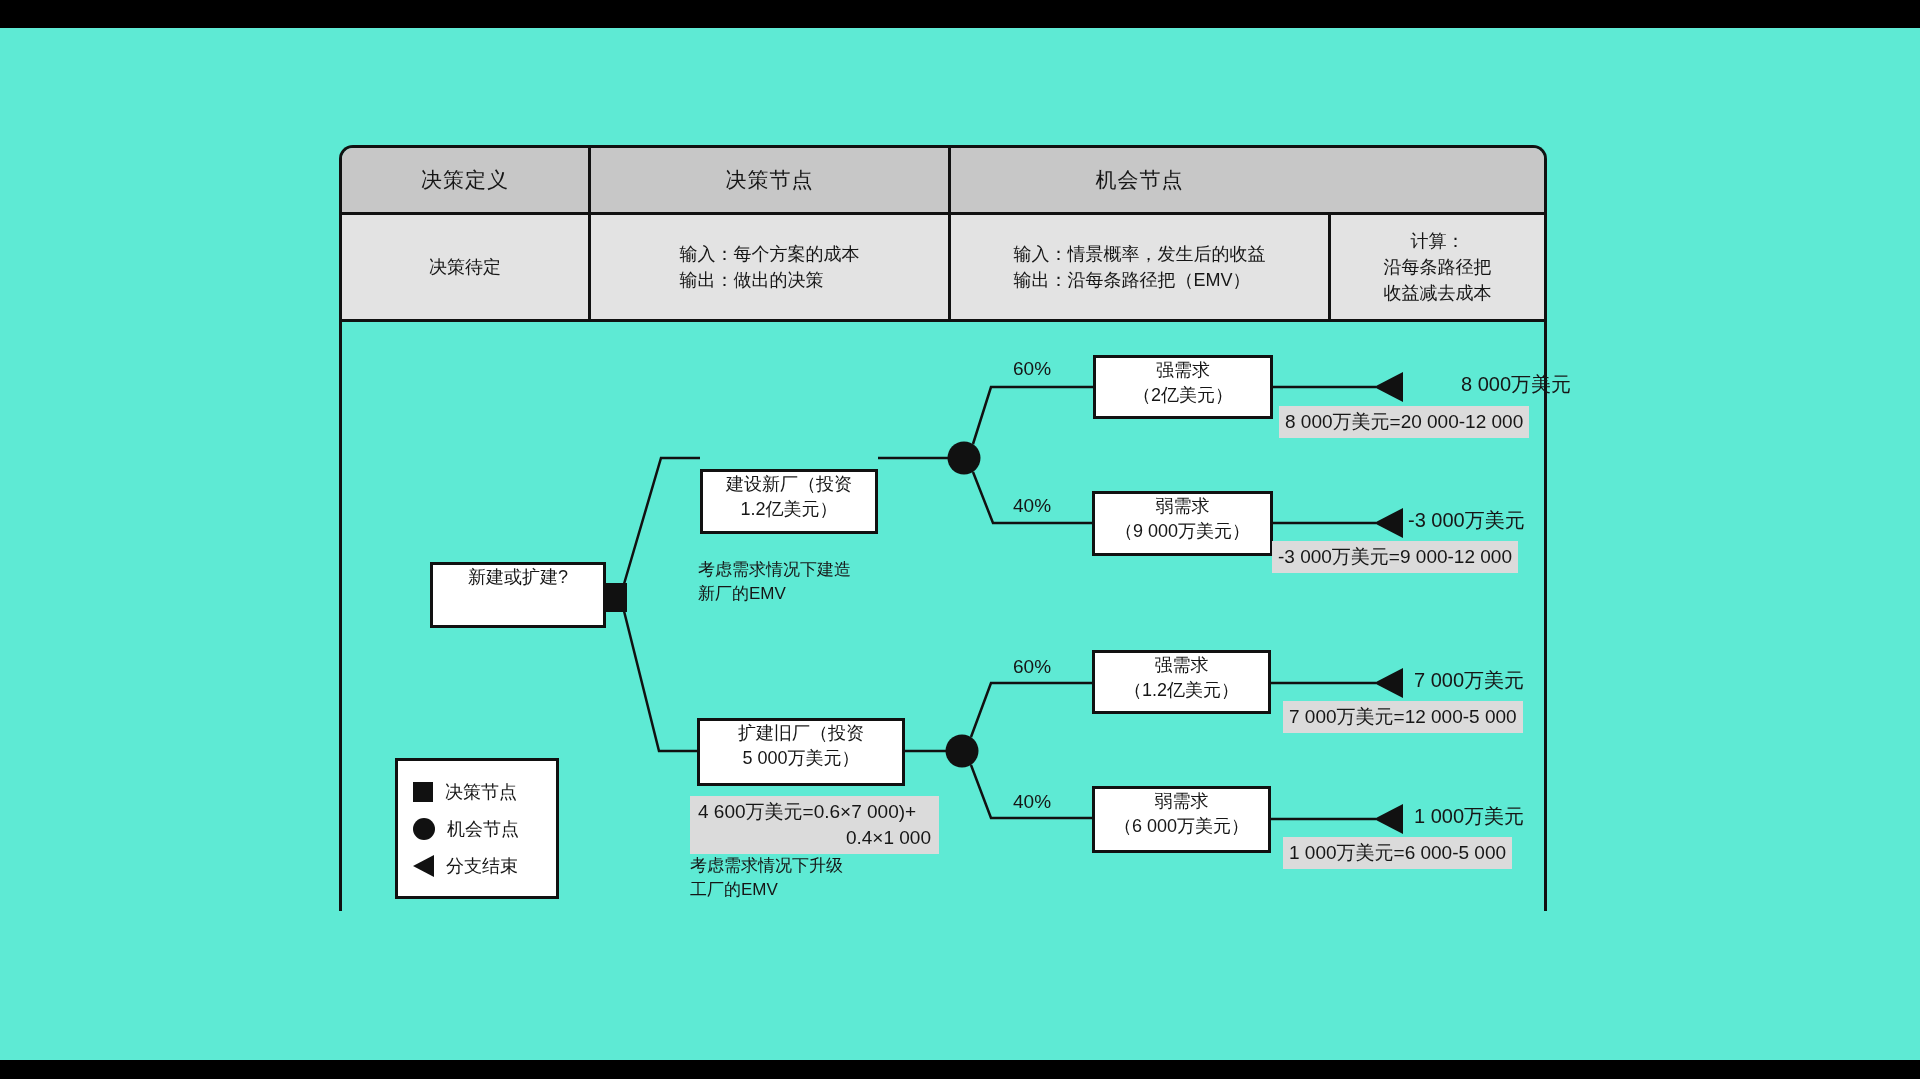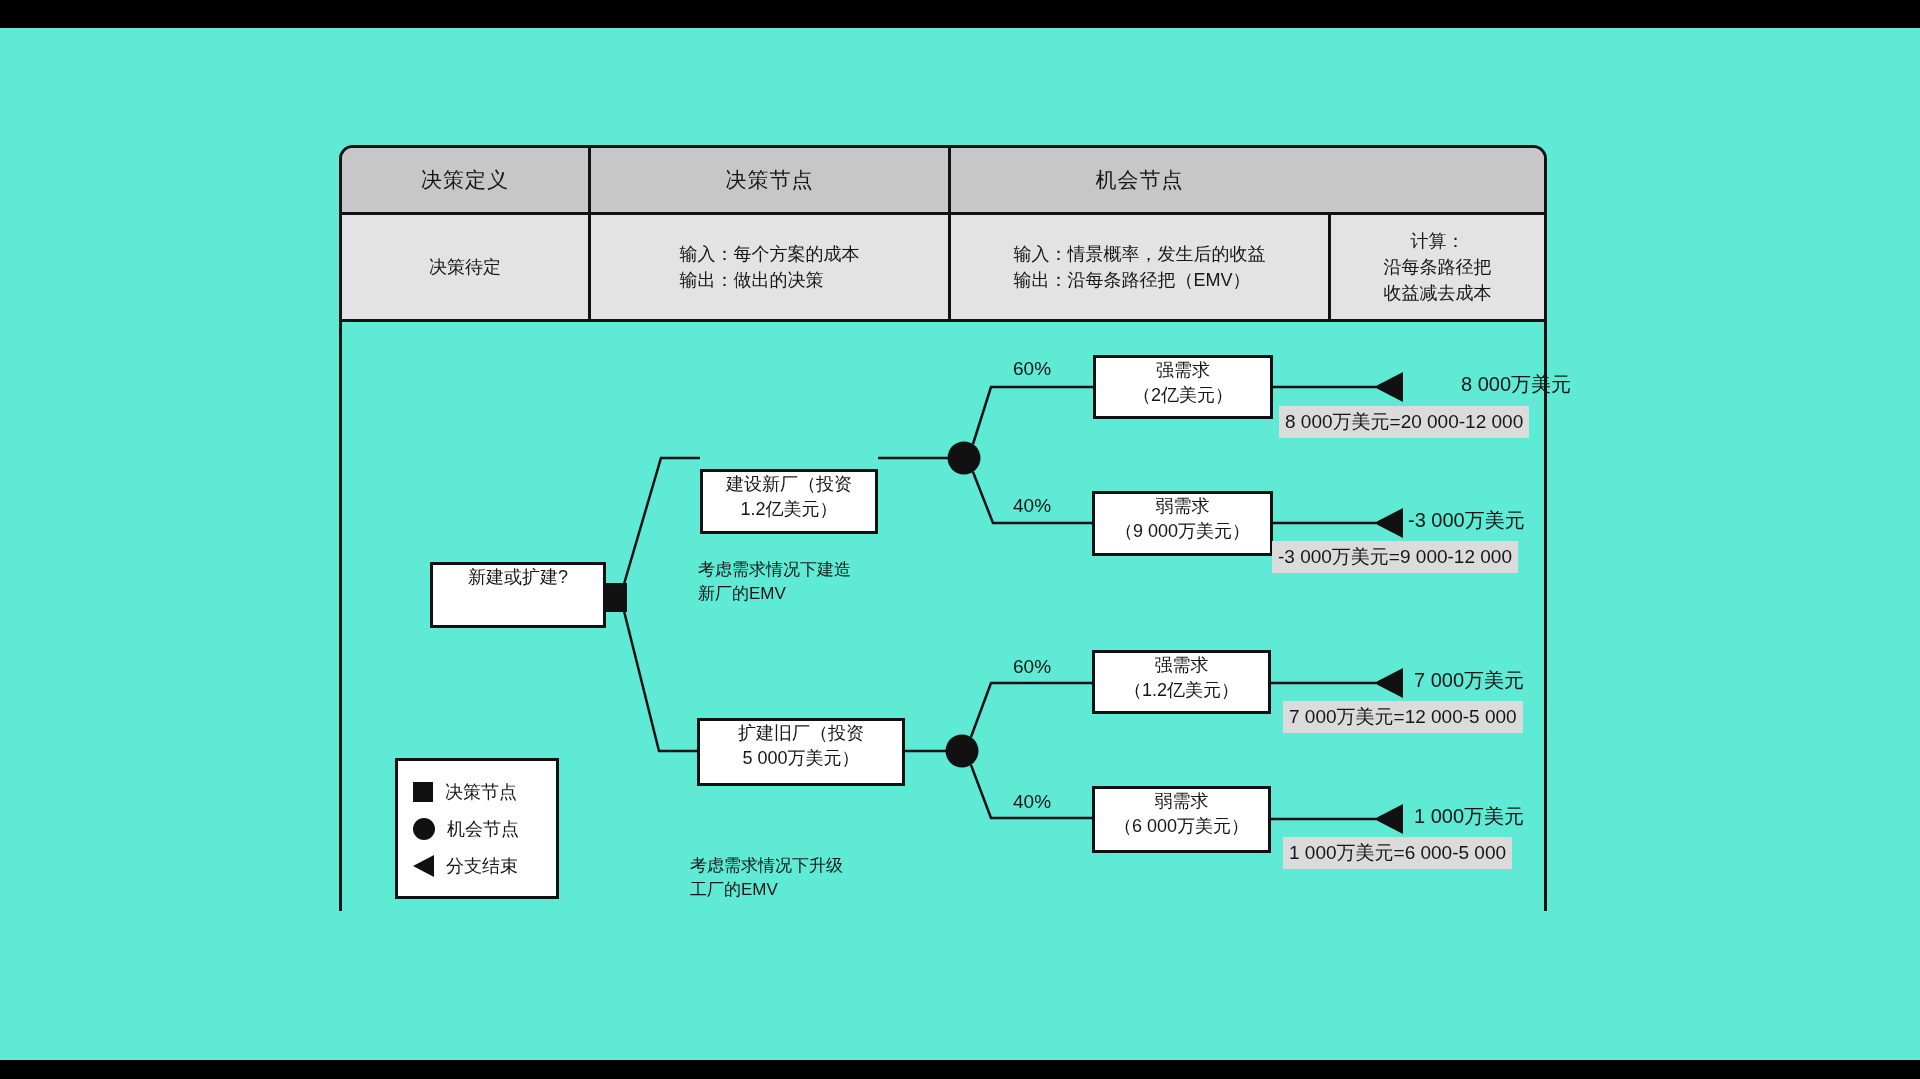--- a/index.html
+++ b/index.html
@@ -139,20 +139,24 @@
     <div>弱需求</div>
     <div>（9 000万美元）</div>
   </div>
   <div class="tval" style="left:1408px; top:507px;">-3 000万美元</div>
   <div class="calc" style="left:1272px; top:541px;">-3 000万美元=9 000-12 000</div>
 
   <div class="node-box" style="left:697px; top:718px; width:208px; height:68px;">
     <div>扩建旧厂（投资</div>
     <div>5 000万美元）</div>
   </div>
+  <div class="emv" style="left:690px; top:796px; width:249px;">
+    <div>4 600万美元=0.6×7 000)+</div>
+    <div class="l2">0.4×1 000</div>
+  </div>
   <div class="cap" style="left:690px; top:854px;">
     <div>考虑需求情况下升级</div>
     <div>工厂的EMV</div>
   </div>
 
   <div class="prob" style="left:1013px; top:656px;">60%</div>
   <div class="node-box" style="left:1092px; top:650px; width:179px; height:64px;">
     <div>强需求</div>
     <div>（1.2亿美元）</div>
   </div>

